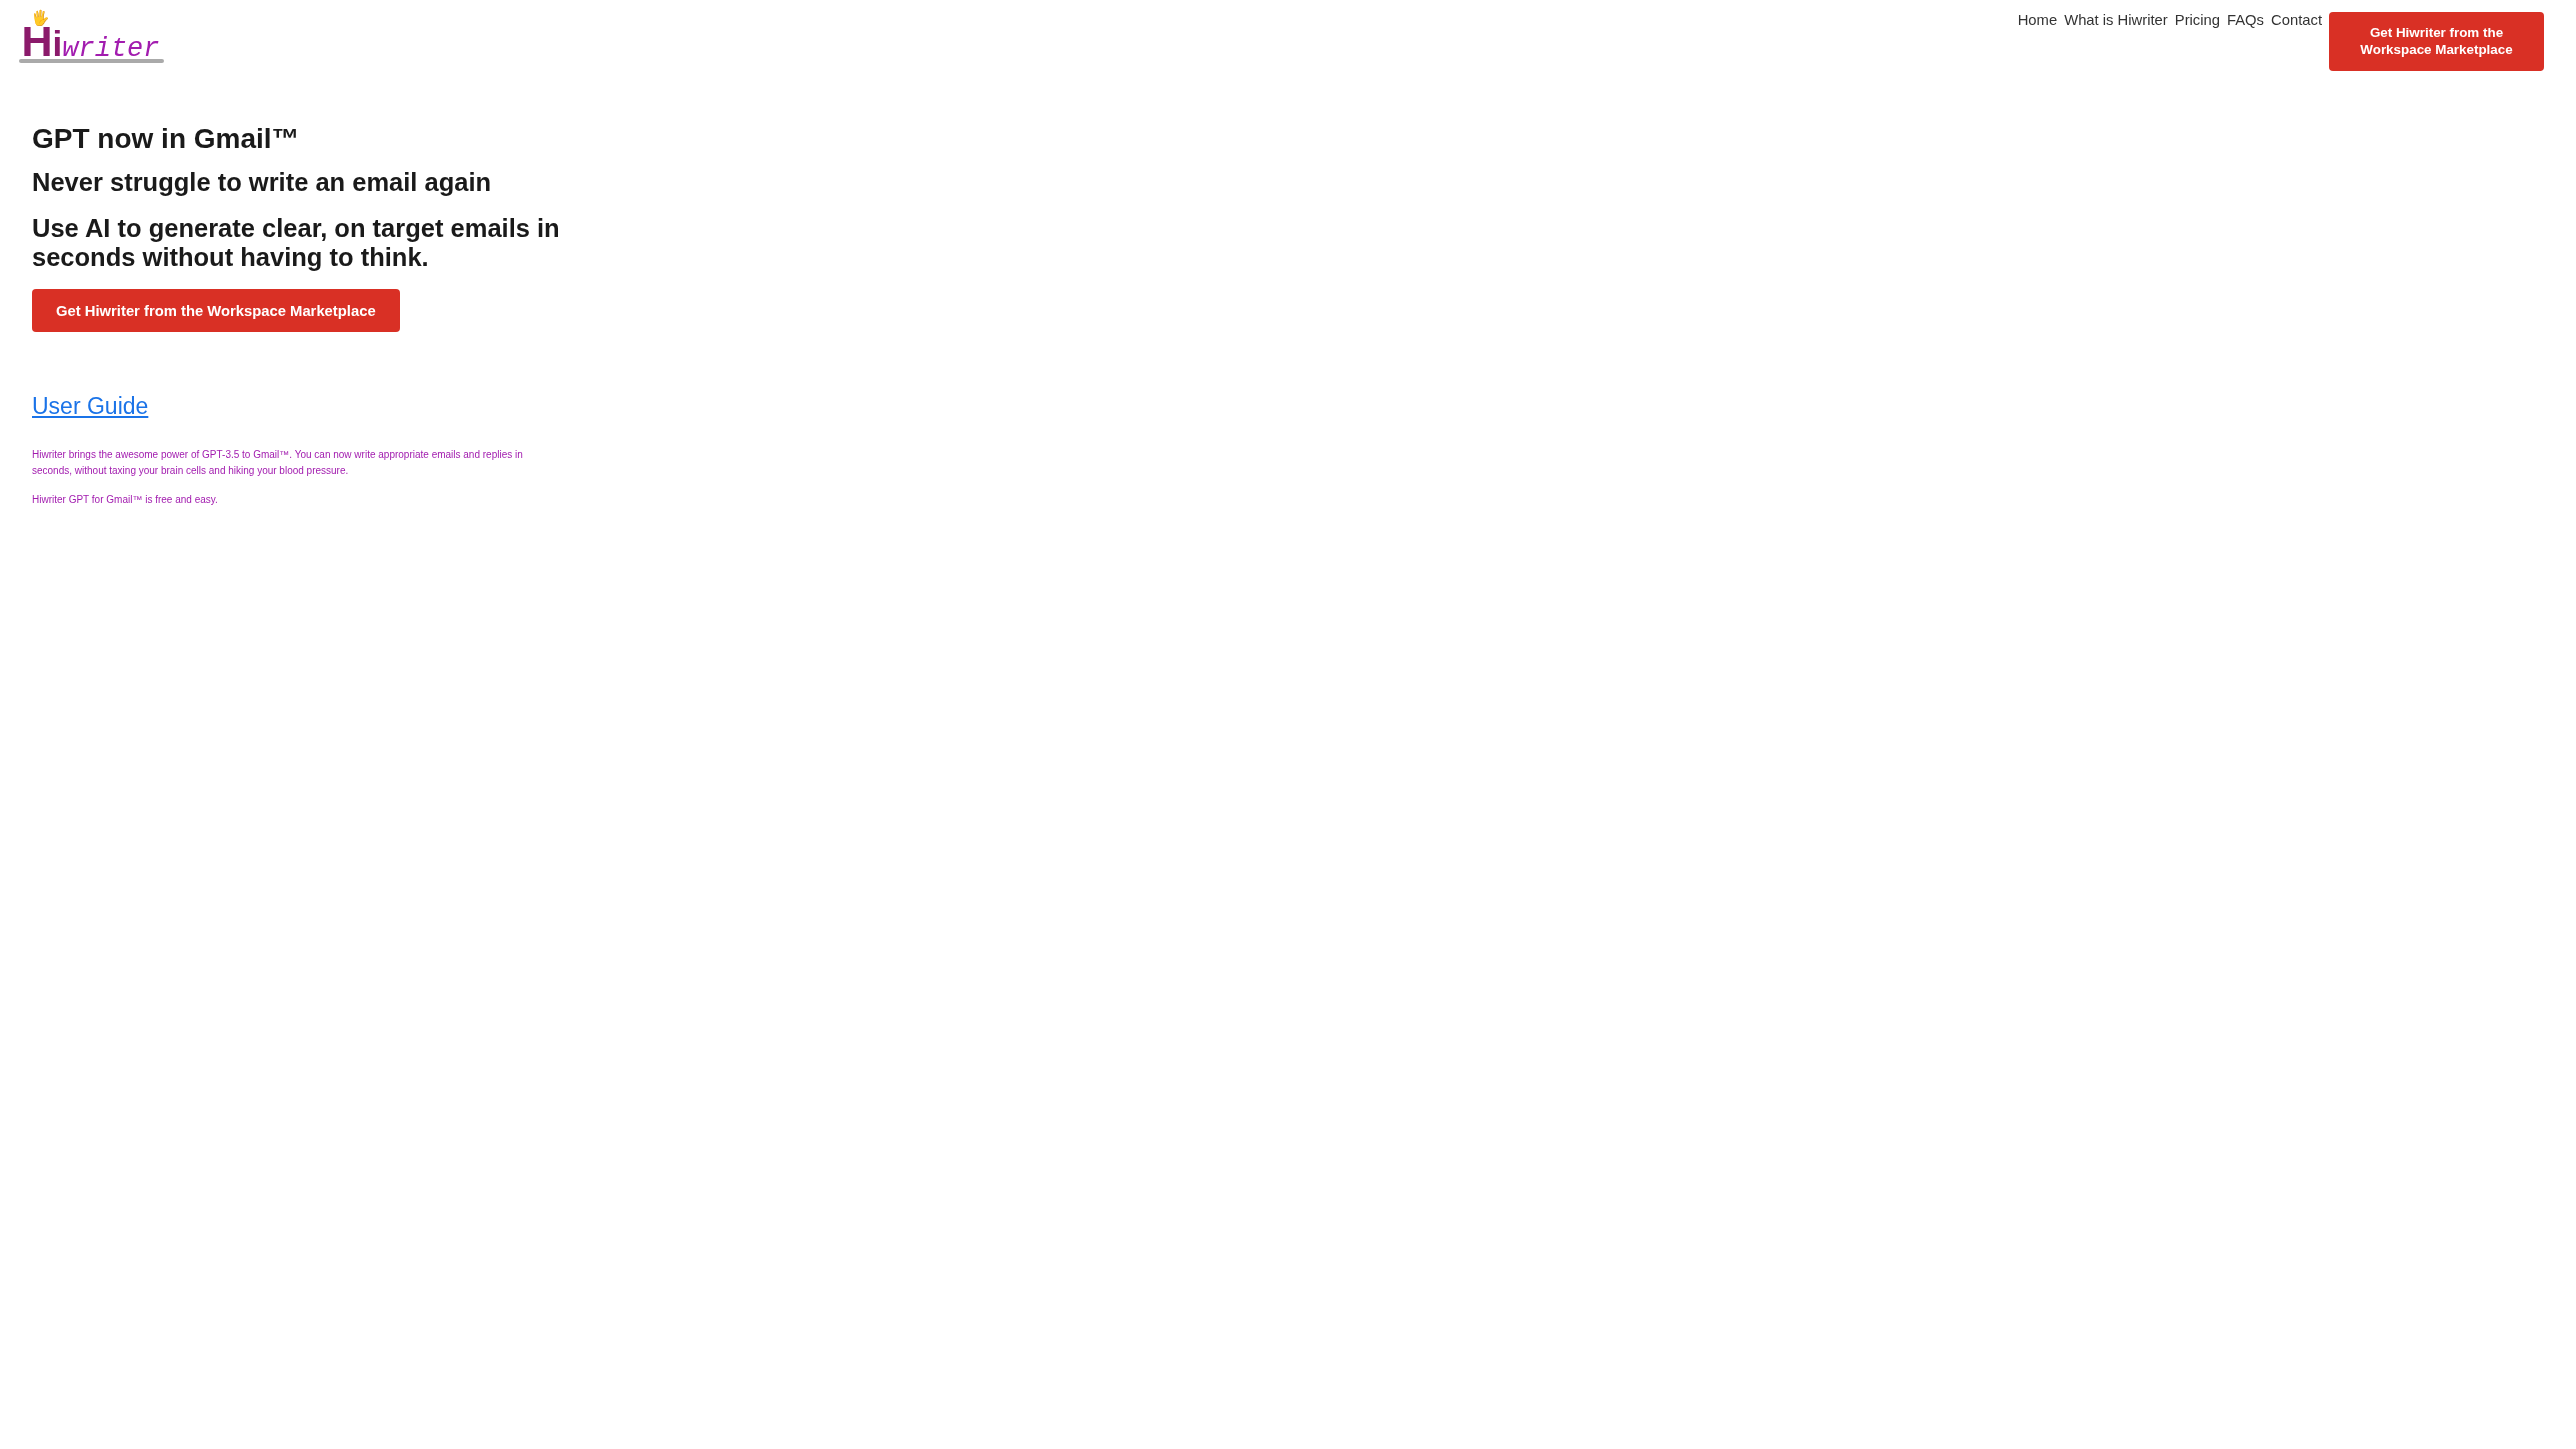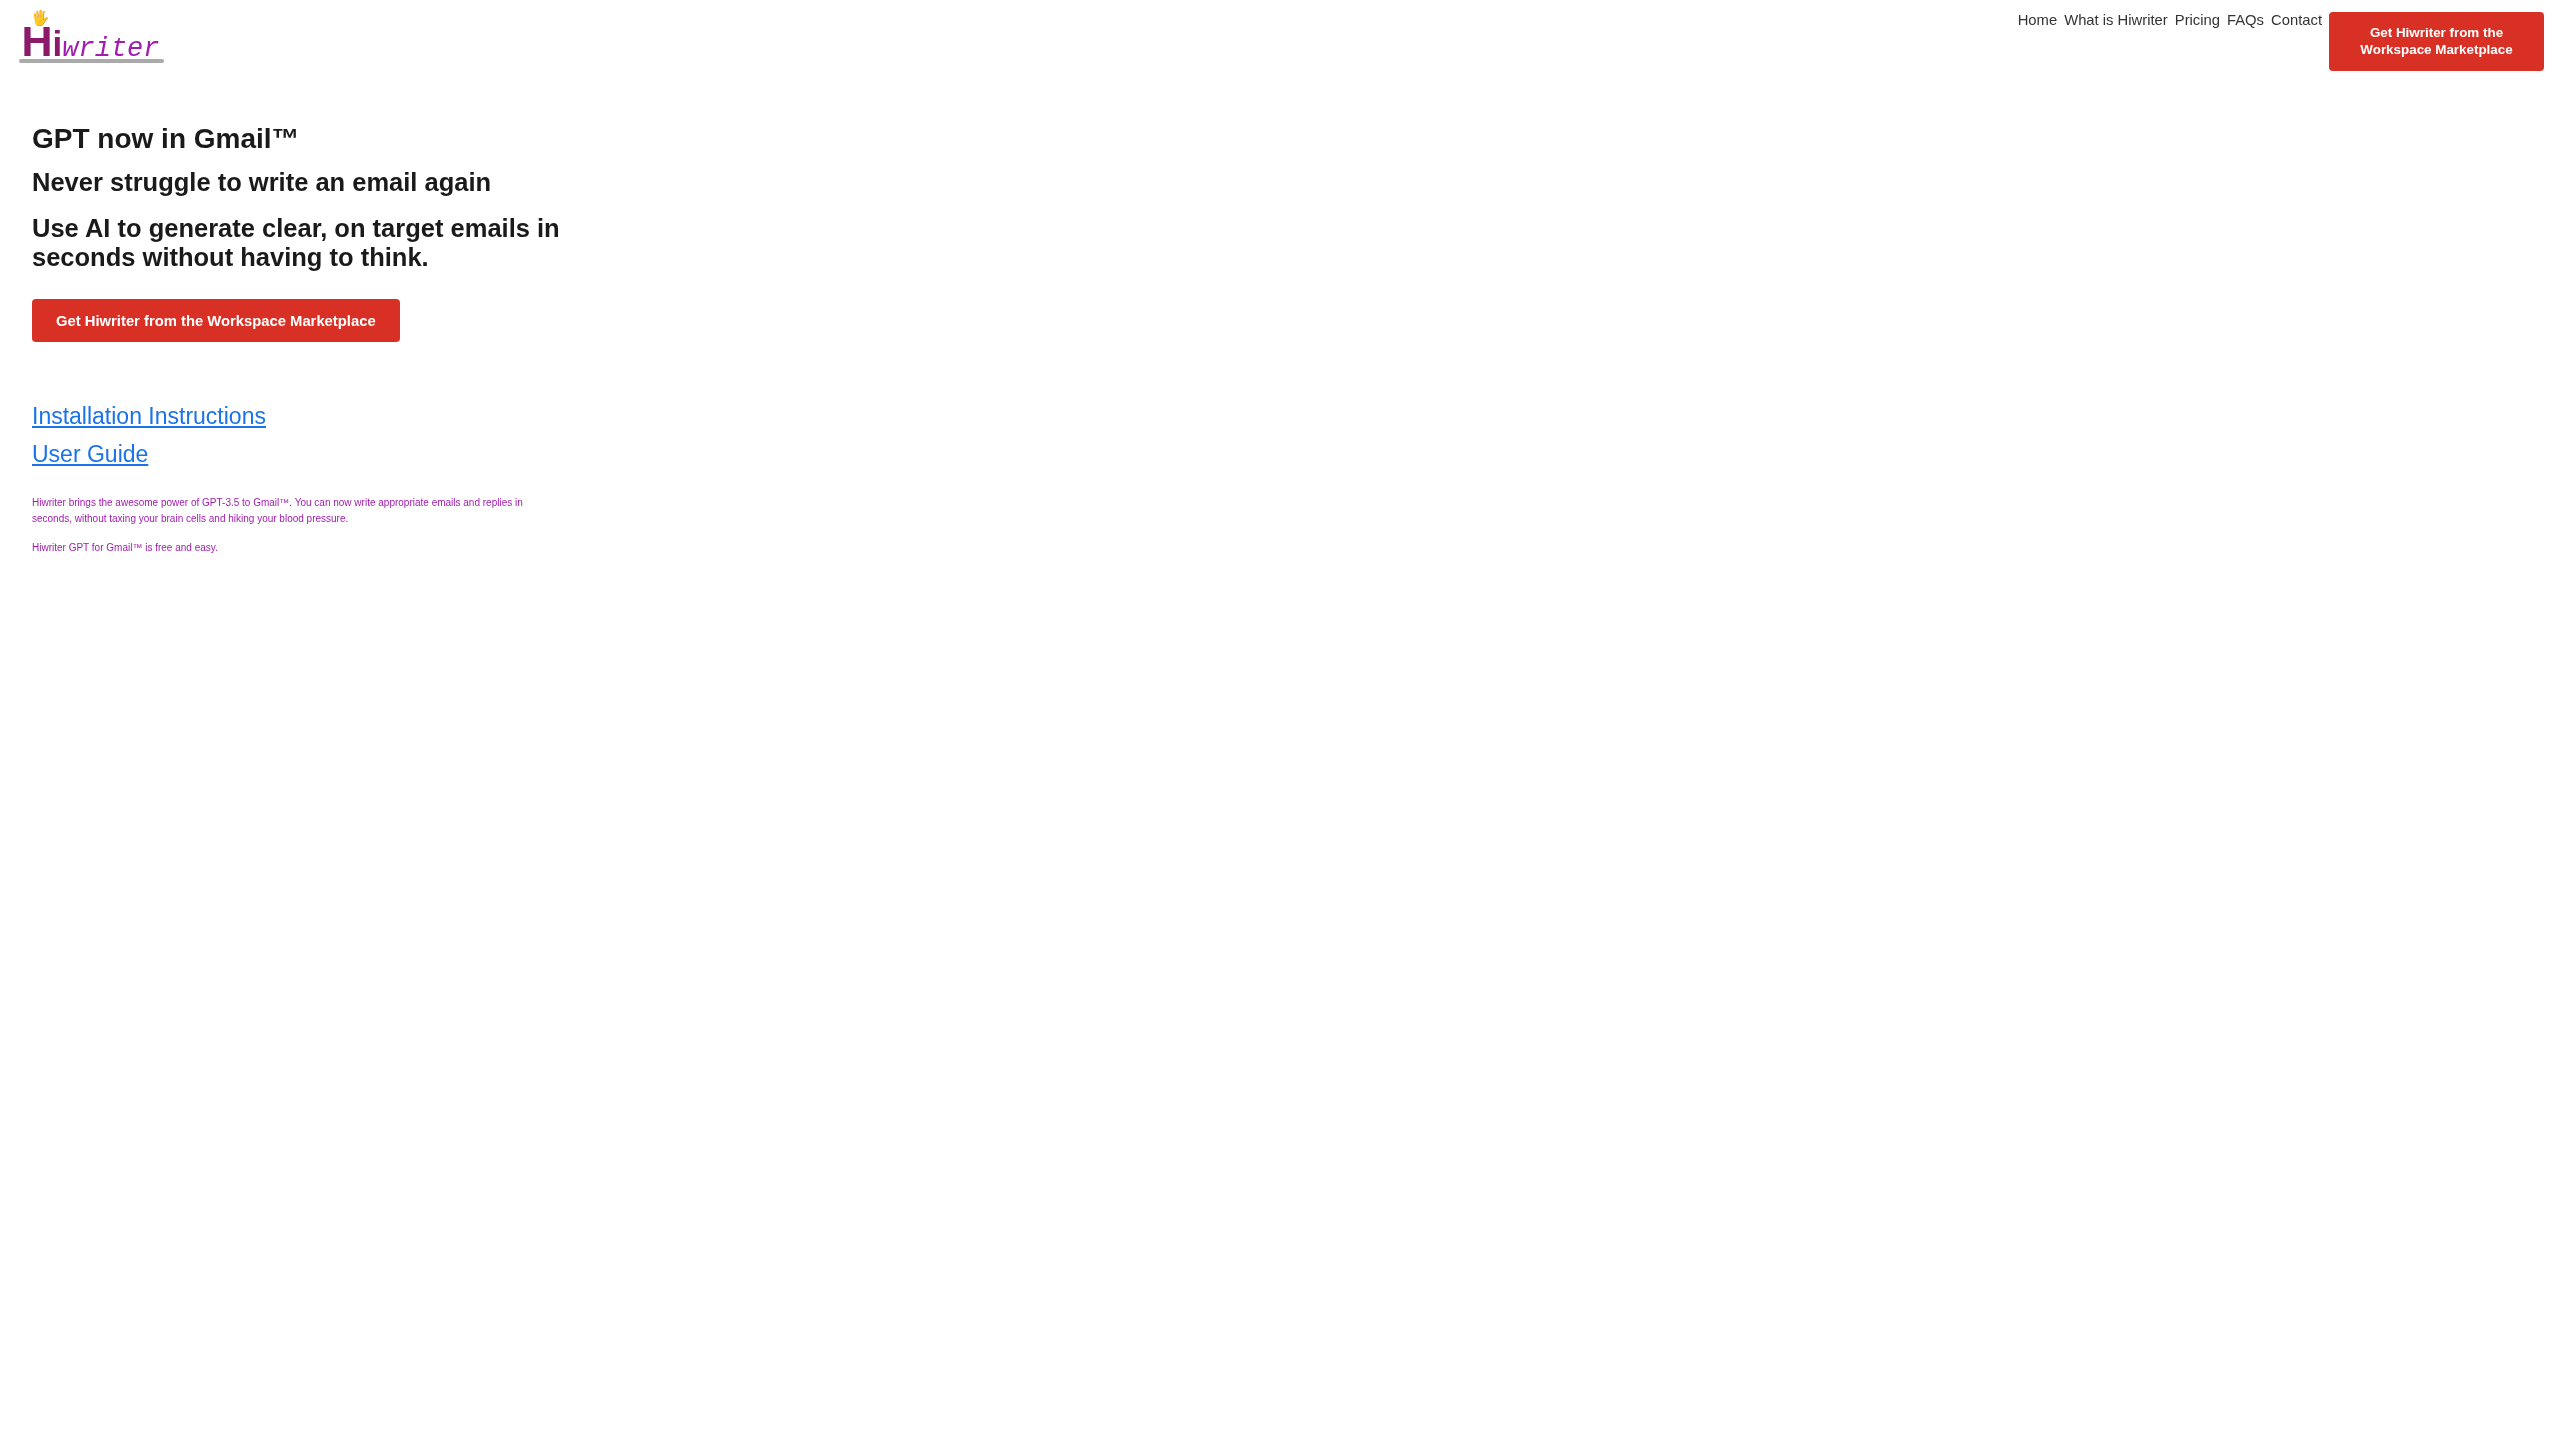--- a/index.html
+++ b/index.html
@@ -117,21 +117,21 @@
       font-size: 25.5px;
       font-weight: 900;
       margin-bottom: 17px;
       color: #1a1a1a;
     }
 
     .hero-tagline-3 {
       font-size: 25.5px;
       font-weight: 900;
       color: #1a1a1a;
-      margin-bottom: 27px;
+      margin-bottom: 17px;
     }
 
     .hero-cta-button {
       background: #d93025;
       color: #ffffff;
       border: none;
       border-radius: 4px;
       padding: 13.4px 24px;
       font-size: 14.8px;
       font-weight: bold;
@@ -194,21 +194,20 @@
 </header>
 
 <section class="hero">
   <p class="hero-tagline-1">GPT now in Gmail™</p>
   <p class="hero-tagline-2">Never struggle to write an email again</p>
   <p class="hero-tagline-3">Use AI to generate clear, on target emails in seconds without having to think.</p>
   <button class="hero-cta-button">Get Hiwriter from the Workspace Marketplace</button>
 </section>
 
 <div class="links-section">
-  <a class="page-link">Installation Instructions</a>
   <a class="page-link">User Guide</a>
 </div>
 
 <div class="description-section">
   <p class="description-text">Hiwriter brings the awesome power of GPT-3.5 to Gmail™. You can now write appropriate emails and replies in seconds, without taxing your brain cells and hiking your blood pressure.</p>
   <p class="description-text">Hiwriter GPT for Gmail™ is free and easy.</p>
 </div>
 
 
 </body></html>

